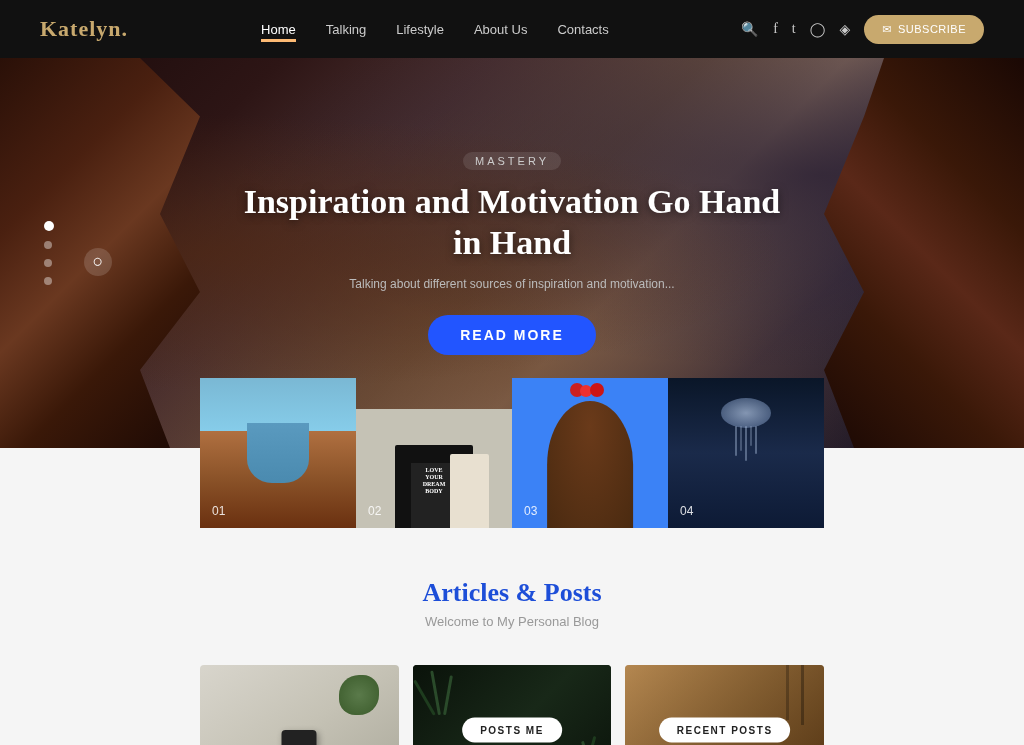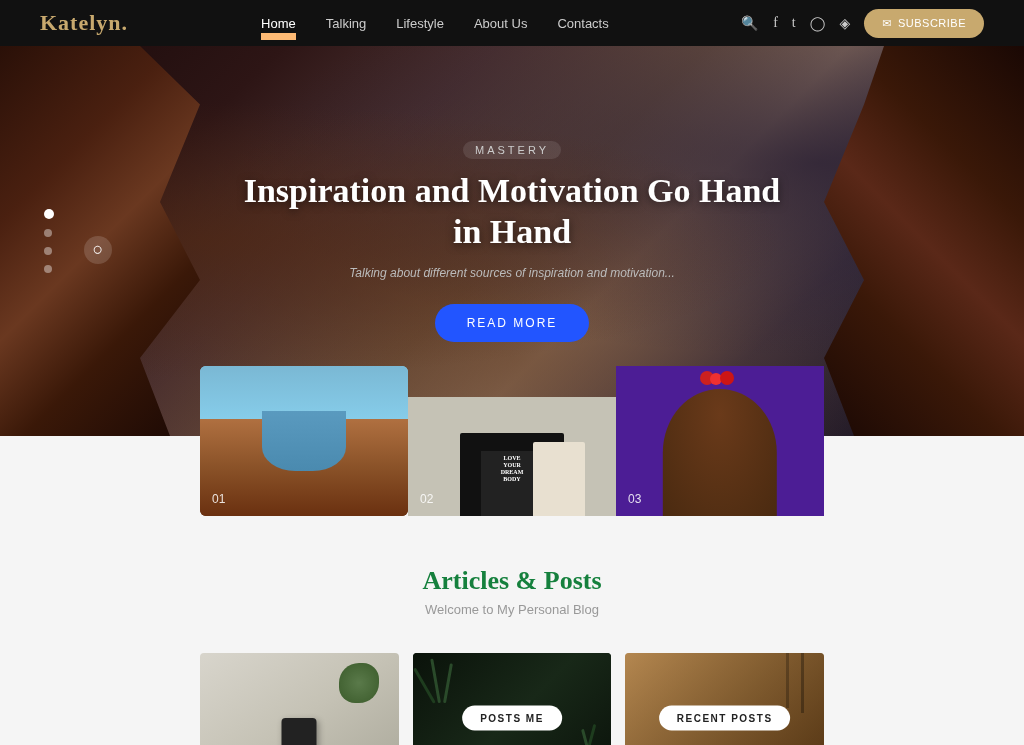--- a/index.html
+++ b/index.html
@@ -5,21 +5,21 @@
     * { margin: 0; padding: 0; box-sizing: border-box; }
     body { font-family: 'Georgia', serif; background: #f5f5f5; width: 1024px; overflow-x: hidden; }
 
     
     .navbar {
       background: #111;
       display: flex;
       align-items: center;
       justify-content: space-between;
       padding: 0 40px;
-      height: 46px;
+      height: 58px;
       position: relative;
       z-index: 10;
     }
     .nav-logo {
       color: #fff;
       font-size: 22px;
       font-weight: bold;
       letter-spacing: 1px;
     }
     .nav-logo span { color: #c8a96e; }
@@ -29,21 +29,21 @@
       list-style: none;
     }
     .nav-links li a {
       color: #ccc;
       text-decoration: none;
       font-size: 13px;
       font-family: Arial, sans-serif;
     }
     .nav-links li a.active {
       color: #fff;
-      border-bottom: 7px solid #fdba74;
+      border-bottom: 3px solid #fdba74;
       padding-bottom: 2px;
     }
     .nav-right {
       display: flex;
       align-items: center;
       gap: 14px;
     }
     .nav-icon {
       color: #ccc;
       font-size: 14px;
@@ -124,32 +124,32 @@
       line-height: 1.2;
       margin-bottom: 14px;
       max-width: 560px;
       text-shadow: 0 2px 8px rgba(0,0,0,0.5);
     }
     .hero-subtitle {
       font-size: 12px;
       color: #bbb;
       font-family: Arial, sans-serif;
       margin-bottom: 24px;
-      font-style: italic;
     }
     .read-more-btn {
       background: #2255ff;
       color: #fff;
       border: none;
       padding: 12px 32px;
       border-radius: 25px;
-      font-size: 12px;
+      font-size: 14px;
       letter-spacing: 2px;
       cursor: pointer;
       font-family: Arial, sans-serif;
+      font-weight: bold;
     }
 
     
     .slider-dots {
       position: absolute;
       left: 44px;
       top: 50%;
       transform: translateY(-50%);
       display: flex;
       flex-direction: column;
@@ -202,42 +202,42 @@
     }
     .gallery-num {
       position: absolute;
       bottom: 10px;
       left: 12px;
       color: rgba(255,255,255,0.85);
       font-size: 12px;
       font-family: Arial, sans-serif;
     }
     
-    .gi-1 { background: linear-gradient(180deg, #87ceeb 0%, #87ceeb 30%, #c8825a 30%, #a06030 60%, #7a4520 80%, #5a3010 100%); border-radius: 6px; }
+    .gi-1 { background: linear-gradient(180deg, #87ceeb 0%, #87ceeb 30%, #c8825a 30%, #a06030 60%, #7a4520 80%, #5a3010 100%); }
     .gi-2 { background: linear-gradient(180deg, #e8e8e0 0%, #d5d5cc 40%, #111 40%, #111 100%); position: relative; }
     .gi-2::before {
       content: '';
       position: absolute;
       bottom: 0; left: 20%; right: 20%; height: 55%;
       background: #222;
       border-radius: 3px 3px 0 0;
     }
     .gi-3 { background: linear-gradient(180deg, #f5a623 0%, #f5a623 100%); }
     .gi-4 { background: linear-gradient(180deg, #0a1628 0%, #1a2a4a 100%); }
 
     
     .articles-section {
       background: #f5f5f5;
       padding: 50px 200px 40px;
       text-align: center;
     }
     .section-title {
       font-size: 26px;
       font-weight: bold;
-      color: #15803d;
+      color: #1d4ed8;
       margin-bottom: 6px;
     }
     .section-subtitle {
       font-size: 13px;
       color: #999;
       font-family: Arial, sans-serif;
       margin-bottom: 36px;
     }
     .post-grid {
       display: flex;
@@ -342,31 +342,42 @@
   <div class="gallery-item gi-2" style="background:#d8d5cc;margin-top:31px;">
     <div style="position:absolute;inset:0;background:#c5c2b5;"></div>
     <div style="position:absolute;bottom:0;left:25%;width:50%;height:70%;background:#111;border-radius:2px 2px 0 0;"></div>
     <div style="position:absolute;bottom:0;left:35%;width:30%;height:55%;background:#222;display:flex;flex-direction:column;align-items:center;padding-top:4px;">
       <div style="color:#fff;font-size:6px;font-weight:bold;text-align:center;line-height:1.2;">LOVE<br>YOUR<br>DREAM<br>BODY</div>
     </div>
     <div style="position:absolute;bottom:0;right:15%;width:25%;height:62%;background:#e8e0d0;border-radius:2px 2px 0 0;"></div>
     <span class="gallery-num">02</span>
   </div>
 
-  <div class="gallery-item gi-3" style="background:#4c1d95;">
+  <div class="gallery-item gi-3" style="background:#3b82f6;">
     <div style="position:absolute;bottom:0;left:50%;transform:translateX(-50%);width:55%;height:85%;background:radial-gradient(ellipse at 50% 20%, #6a3a1a, #4a2a10);border-radius:50% 50% 0 0;"></div>
 
     <div style="position:absolute;top:5px;left:50%;transform:translateX(-50%);width:40px;height:20px;">
       <div style="width:14px;height:14px;background:#cc2020;border-radius:50%;position:absolute;top:0;left:0;"></div>
       <div style="width:12px;height:12px;background:#ee3030;border-radius:50%;position:absolute;top:2px;left:10px;"></div>
       <div style="width:14px;height:14px;background:#cc1515;border-radius:50%;position:absolute;top:0;left:20px;"></div>
     </div>
     <span class="gallery-num">03</span>
   </div>
 
+  <div class="gallery-item gi-4" style="background:linear-gradient(180deg,#0a1628,#1a2a4a,#0d1a35);">
+    <div style="position:absolute;top:20px;left:50%;transform:translateX(-50%);width:50px;height:30px;background:radial-gradient(ellipse,rgba(180,200,230,0.7),rgba(100,130,180,0.4));border-radius:50%;"></div>
+    <div style="position:absolute;top:48px;left:50%;transform:translateX(-50%);display:flex;gap:3px;">
+      <div style="width:2px;height:30px;background:rgba(180,200,230,0.4);border-radius:2px;"></div>
+      <div style="width:2px;height:25px;background:rgba(180,200,230,0.3);border-radius:2px;"></div>
+      <div style="width:2px;height:35px;background:rgba(180,200,230,0.4);border-radius:2px;"></div>
+      <div style="width:2px;height:20px;background:rgba(180,200,230,0.3);border-radius:2px;"></div>
+      <div style="width:2px;height:28px;background:rgba(180,200,230,0.4);border-radius:2px;"></div>
+    </div>
+    <span class="gallery-num">04</span>
+  </div>
 </div>
 
 <section class="articles-section">
   <h2 class="section-title">Articles &amp; Posts</h2>
   <p class="section-subtitle">Welcome to My Personal Blog</p>
 
   <div class="post-grid">
 
     <div class="post-card pc-1">
       <div class="pc-1-deco"></div>

